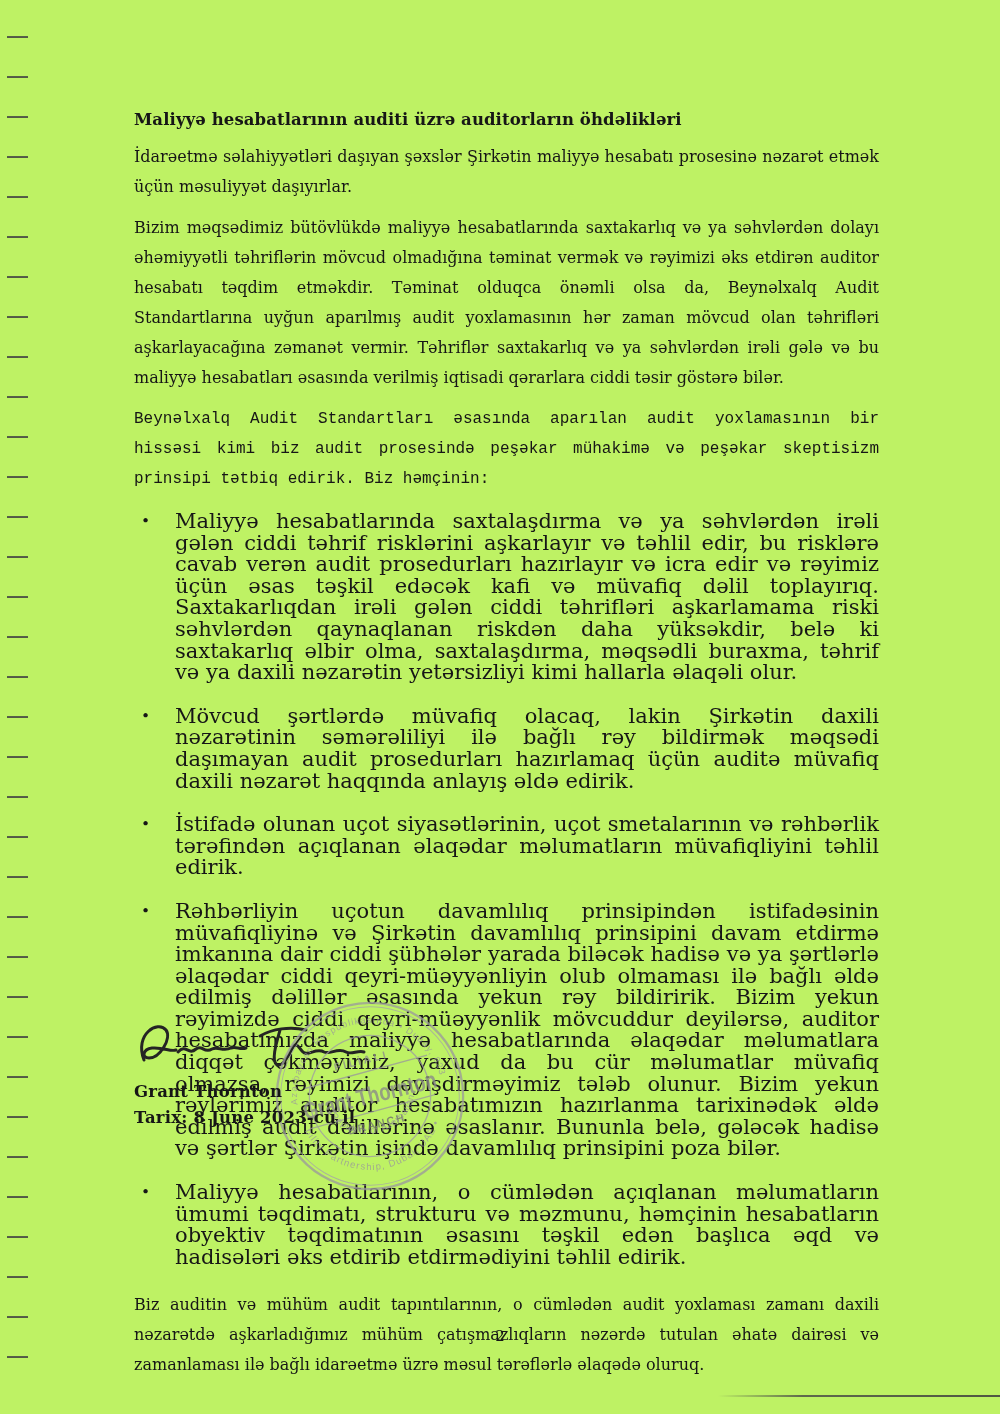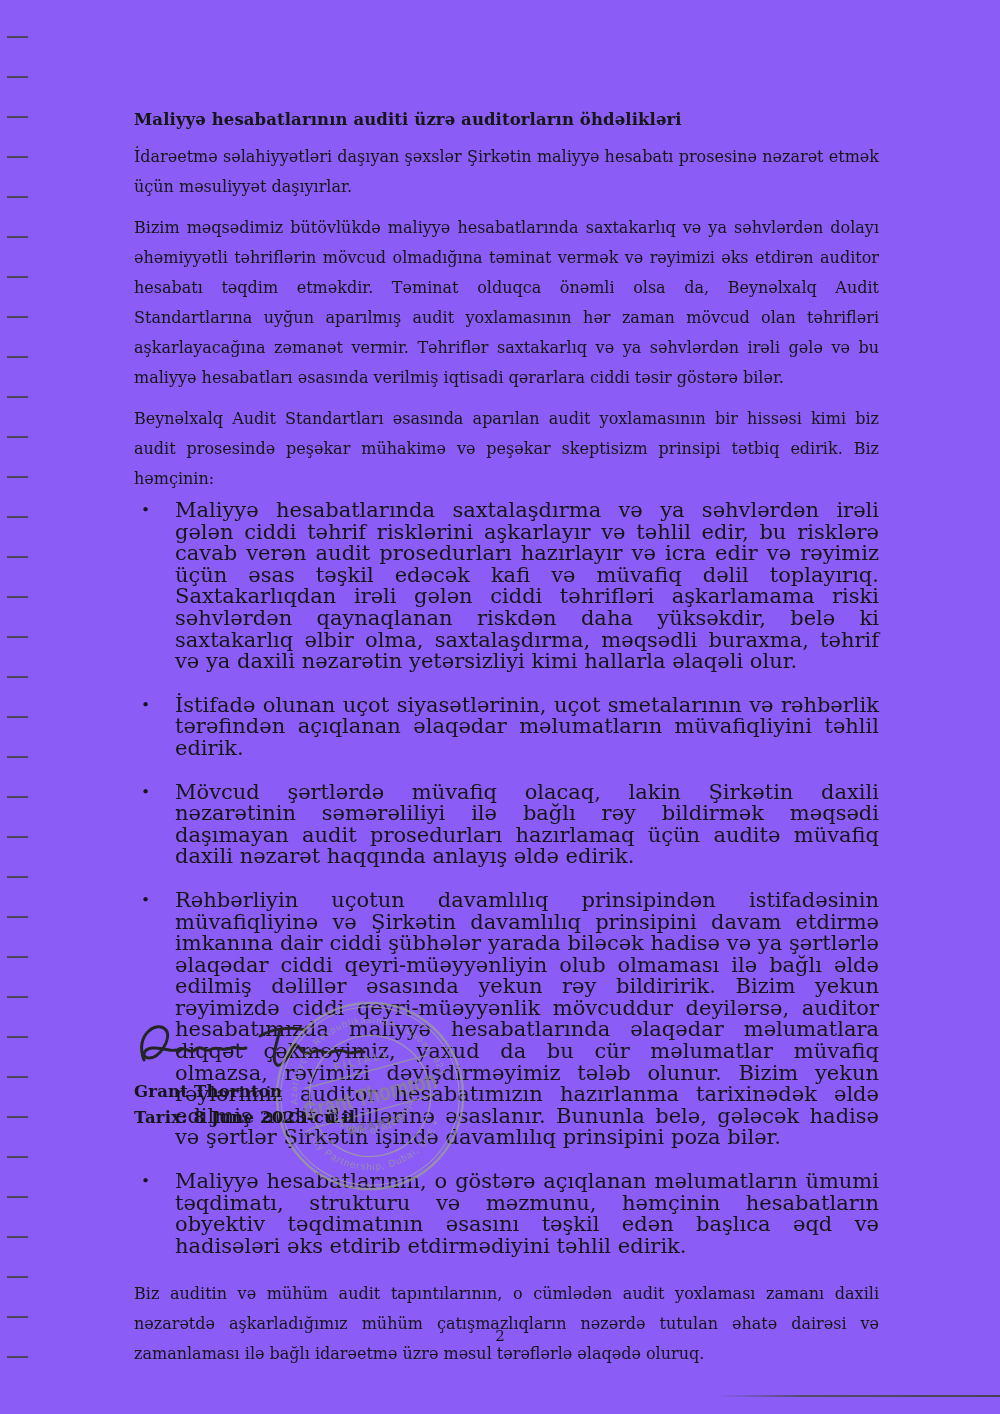--- a/index.html
+++ b/index.html
@@ -1,40 +1,40 @@
 <!DOCTYPE html>
 <html><head>
 <meta charset="utf-8">
 <style>
   html, body { margin:0; padding:0; background:#ffffff; }
   .page {
     position:relative;
     width:1000px; height:1414px;
-    background:#8b5cf6;
+    background:#bef264;
     overflow:hidden;
     font-family:"DejaVu Serif", "Liberation Serif", serif;
     color:#161616;
   }
   
   .binding-marks {
     position:absolute; left:7px; top:36px; width:21px; height:1332px;
     background:repeating-linear-gradient(to bottom, #474747 0px, #3c3c3c 2px, transparent 2.5px, transparent 40px);
     opacity:.85;
   }
   .content {
     position:absolute; left:134px; top:110px; width:745px;
   }
   .title {
     font-size:16.5px; font-weight:bold; margin:0 0 13px 0; letter-spacing:.1px;
   }
   .para {
     font-size:16px; line-height:30px; text-align:justify;
     margin:0 0 11px 0;
   }
-  .para.before-list { margin-bottom:6px; }
+  .para.before-list { margin-bottom:17px;font-family:Liberation Mono, monospace; }
   .bullets {
     list-style:none; margin:0 0 6px 0; padding:0;
   }
   .bullets li {
     position:relative; padding-left:41px; margin-bottom:22px;
     font-size:21px; line-height:21.6px; text-align:justify;
   }
   .bullets li::before {
     content:"\2022"; position:absolute; left:7px; top:0; font-size:15.5px;
   }
@@ -67,24 +67,24 @@
 
   <div class="content">
     <h1 class="title">Maliyyə hesabatlarının auditi üzrə auditorların öhdəlikləri</h1>
 
     <p class="para">İdarəetmə səlahiyyətləri daşıyan şəxslər Şirkətin maliyyə hesabatı prosesinə nəzarət etmək üçün məsuliyyət daşıyırlar.</p>
     <p class="para">Bizim məqsədimiz bütövlükdə maliyyə hesabatlarında saxtakarlıq və ya səhvlərdən dolayı əhəmiyyətli təhriflərin mövcud olmadığına təminat vermək və rəyimizi əks etdirən auditor hesabatı təqdim etməkdir. Təminat olduqca önəmli olsa da, Beynəlxalq Audit Standartlarına uyğun aparılmış audit yoxlamasının hər zaman mövcud olan təhrifləri aşkarlayacağına zəmanət vermir. Təhriflər saxtakarlıq və ya səhvlərdən irəli gələ və bu maliyyə hesabatları əsasında verilmiş iqtisadi qərarlara ciddi təsir göstərə bilər.</p>
     <p class="para before-list">Beynəlxalq Audit Standartları əsasında aparılan audit yoxlamasının bir hissəsi kimi biz audit prosesində peşəkar mühakimə və peşəkar skeptisizm prinsipi tətbiq edirik. Biz həmçinin:</p>
 
     <ul class="bullets">
       <li>Maliyyə hesabatlarında saxtalaşdırma və ya səhvlərdən irəli gələn ciddi təhrif risklərini aşkarlayır və təhlil edir, bu risklərə cavab verən audit prosedurları hazırlayır və icra edir və rəyimiz üçün əsas təşkil edəcək kafi və müvafiq dəlil toplayırıq. Saxtakarlıqdan irəli gələn ciddi təhrifləri aşkarlamama riski səhvlərdən qaynaqlanan riskdən daha yüksəkdir, belə ki saxtakarlıq əlbir olma, saxtalaşdırma, məqsədli buraxma, təhrif və ya daxili nəzarətin yetərsizliyi kimi hallarla əlaqəli olur.</li>
+      <li>Mövcud şərtlərdə müvafiq olacaq, lakin Şirkətin daxili nəzarətinin səmərəliliyi ilə bağlı rəy bildirmək məqsədi daşımayan audit prosedurları hazırlamaq üçün auditə müvafiq daxili nəzarət haqqında anlayış əldə edirik.</li>
       <li>İstifadə olunan uçot siyasətlərinin, uçot smetalarının və rəhbərlik tərəfindən açıqlanan əlaqədar məlumatların müvafiqliyini təhlil edirik.</li>
-      <li>Mövcud şərtlərdə müvafiq olacaq, lakin Şirkətin daxili nəzarətinin səmərəliliyi ilə bağlı rəy bildirmək məqsədi daşımayan audit prosedurları hazırlamaq üçün auditə müvafiq daxili nəzarət haqqında anlayış əldə edirik.</li>
       <li>Rəhbərliyin uçotun davamlılıq prinsipindən istifadəsinin müvafiqliyinə və Şirkətin davamlılıq prinsipini davam etdirmə imkanına dair ciddi şübhələr yarada biləcək hadisə və ya şərtlərlə əlaqədar ciddi qeyri-müəyyənliyin olub olmaması ilə bağlı əldə edilmiş dəlillər əsasında yekun rəy bildiririk. Bizim yekun rəyimizdə ciddi qeyri-müəyyənlik mövcuddur deyilərsə, auditor hesabatımızda maliyyə hesabatlarında əlaqədar məlumatlara diqqət çəkməyimiz, yaxud da bu cür məlumatlar müvafiq olmazsa, rəyimizi dəyişdirməyimiz tələb olunur. Bizim yekun rəylərimiz auditor hesabatımızın hazırlanma tarixinədək əldə edilmiş audit dəlillərinə əsaslanır. Bununla belə, gələcək hadisə və şərtlər Şirkətin işində davamlılıq prinsipini poza bilər.</li>
-      <li>Maliyyə hesabatlarının, o göstərə açıqlanan məlumatların ümumi təqdimatı, strukturu və məzmunu, həmçinin hesabatların obyektiv təqdimatının əsasını təşkil edən başlıca əqd və hadisələri əks etdirib etdirmədiyini təhlil edirik.</li>
+      <li>Maliyyə hesabatlarının, o cümlədən açıqlanan məlumatların ümumi təqdimatı, strukturu və məzmunu, həmçinin hesabatların obyektiv təqdimatının əsasını təşkil edən başlıca əqd və hadisələri əks etdirib etdirmədiyini təhlil edirik.</li>
     </ul>
 
     <p class="para">Biz auditin və mühüm audit tapıntılarının, o cümlədən audit yoxlaması zamanı daxili nəzarətdə aşkarladığımız mühüm çatışmazlıqların nəzərdə tutulan əhatə dairəsi və zamanlaması ilə bağlı idarəetmə üzrə məsul tərəflərlə əlaqədə oluruq.</p>
   </div>
 
   <svg class="signature-svg" width="250" height="72" viewBox="0 0 250 72">
     <g fill="none" stroke="#242424" stroke-width="3" stroke-linecap="round" stroke-linejoin="round">
       <path d="M16,46 C6,20 30,6 38,16 C44,24 32,44 21,44 C13,44 15,35 24,34 C36,33 42,38 48,36"></path>
       <path d="M50,38 C58,29 60,42 68,35 C74,30 76,40 84,35 C90,32 95,38 103,34 C108,32 112,36 118,34"></path>
       <path d="M132,22 C144,15 162,12 178,16"></path>

